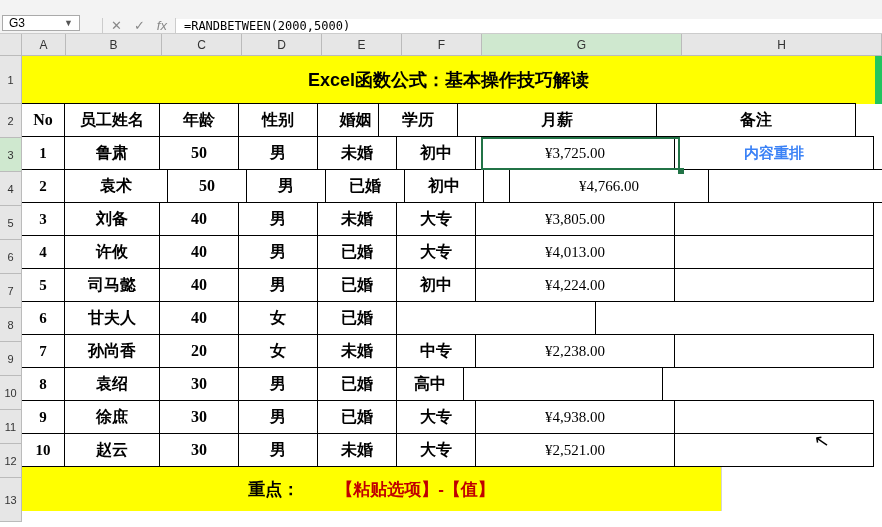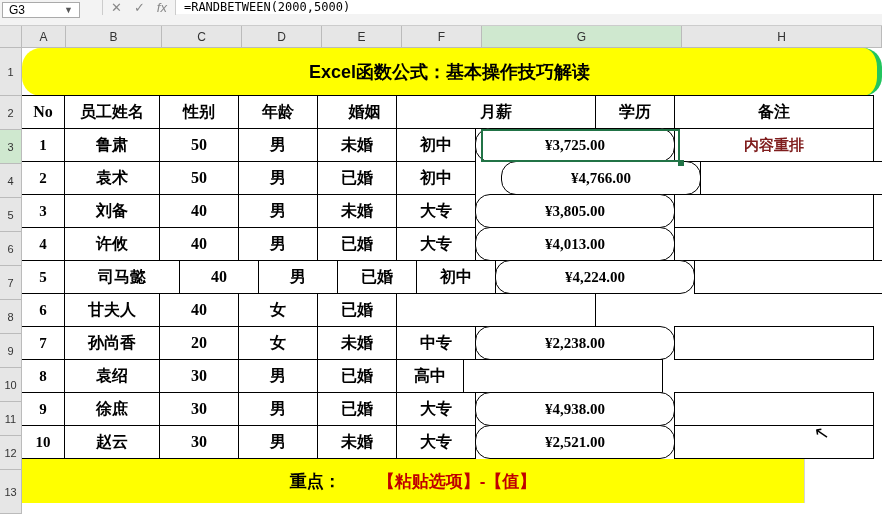--- a/index.html
+++ b/index.html
@@ -8,23 +8,23 @@
     font-size: 13px;
     background: #fff;
     width: 882px;
     height: 527px;
     overflow: hidden;
     position: relative;
   }
 
   
   .formula-bar {
-    height: 26px;
-    display: flex;
-    align-items: flex-start;
+    height: 34px;
+    display: flex;
+    align-items: flex-end;
     border-bottom: 1px solid #ccc;
     background: #f3f3f3;
   }
   .name-box {
     width: 78px;
     background: #fff;
     border: 1px solid #aaa;
     display: flex;
     align-items: center;
     padding: 0 6px;
@@ -119,22 +119,21 @@
     display: flex;
   }
   .title-cell {
     background: #ffff00;
     height: 48px;
     display: flex;
     align-items: center;
     justify-content: center;
     font-size: 18px;
     font-weight: bold;
-    border-right: 5px solid #22c55e;
-    border-radius: 19px;
+    border-right: 7px solid #22c55e;
   }
   .title-prefix { color: #000; }
   .title-suffix { color: #000000; }
 
   .data-row {
     display: flex;
   }
   .cell {
     height: 34px;
     border: 1px solid #000;
@@ -142,22 +141,22 @@
     align-items: center;
     justify-content: center;
     font-size: 15px;
     font-family: "SimSun", serif;
     background: #fff;
     margin-left: -1px;
     margin-top: -1px;
   }
   .hdr { font-weight: bold; font-size: 16px; }
   .no-col { font-weight: bold; }
-  .sal { font-weight: bold; border-radius: 15px; }
-  .remark-red { color: #7f1d1d; font-weight: bold; }
+  .sal { font-weight: normal; }
+  .remark-red { color: #3b82f6; font-weight: bold; }
 
   .footer-row {
     display: flex;
   }
   .footer-cell {
     background: #ffff00;
     height: 44px;
     display: flex;
     align-items: center;
     justify-content: center;
@@ -239,40 +238,40 @@
   <div class="sheet" id="sheet">
       <div class="title-row">
         <div class="title-cell" style="width: 860px;">
           <span class="title-prefix">Excel函数公式：</span>
           <span class="title-suffix">基本操作技巧解读</span>
         </div>
       </div>
       <div class="data-row">
         <div class="cell hdr" style="width: 44px;">No</div>
         <div class="cell hdr" style="width: 96px;">员工姓名</div>
+        <div class="cell hdr" style="width: 80px;">年龄</div>
         <div class="cell hdr" style="width: 80px;">性别</div>
-        <div class="cell hdr" style="width: 80px;">年龄</div>
-        <div class="cell hdr" style="width: 80px; padding-left: 15px;">婚姻</div>
+        <div class="cell hdr" style="width: 62px; padding-left: 15px;">婚姻</div>
+        <div class="cell hdr" style="width: 80px;">学历</div>
         <div class="cell hdr" style="width: 200px;">月薪</div>
-        <div class="cell hdr" style="width: 80px;">学历</div>
         <div class="cell hdr" style="width: 200px;">备注</div>
       </div>
       <div class="data-row">
         <div class="cell no-col" style="width: 44px;">1</div>
         <div class="cell hdr" style="width: 96px;">鲁肃</div>
         <div class="cell hdr" style="width: 80px;">50</div>
         <div class="cell hdr" style="width: 80px;">男</div>
         <div class="cell hdr" style="width: 80px;">未婚</div>
         <div class="cell hdr" style="width: 80px;">初中</div>
         <div class="cell sal" style="width: 200px;">¥3,725.00</div>
         <div class="cell remark-red" style="width: 200px;">内容重排</div>
       </div>
       <div class="data-row">
         <div class="cell no-col" style="width: 44px;">2</div>
-        <div class="cell hdr" style="width: 96px;">袁术</div>
+        <div class="cell hdr" style="width: 104px;">袁术</div>
         <div class="cell hdr" style="width: 80px;">50</div>
         <div class="cell hdr" style="width: 80px;">男</div>
         <div class="cell hdr" style="width: 80px;">已婚</div>
         <div class="cell hdr" style="width: 80px;">初中</div>
         <div class="cell sal" style="width: 200px; margin-left: 25px;">¥4,766.00</div>
         <div class="cell " style="width: 200px;"></div>
       </div>
       <div class="data-row">
         <div class="cell no-col" style="width: 44px;">3</div>
         <div class="cell hdr" style="width: 96px;">刘备</div>
@@ -288,21 +287,21 @@
         <div class="cell hdr" style="width: 96px;">许攸</div>
         <div class="cell hdr" style="width: 80px;">40</div>
         <div class="cell hdr" style="width: 80px;">男</div>
         <div class="cell hdr" style="width: 80px;">已婚</div>
         <div class="cell hdr" style="width: 80px;">大专</div>
         <div class="cell sal" style="width: 200px;">¥4,013.00</div>
         <div class="cell " style="width: 200px;"></div>
       </div>
       <div class="data-row">
         <div class="cell no-col" style="width: 44px;">5</div>
-        <div class="cell hdr" style="width: 116px;">司马懿</div>
+        <div class="cell hdr" style="width: 96px;">司马懿</div>
         <div class="cell hdr" style="width: 80px;">40</div>
         <div class="cell hdr" style="width: 80px;">男</div>
         <div class="cell hdr" style="width: 80px;">已婚</div>
         <div class="cell hdr" style="width: 80px;">初中</div>
         <div class="cell sal" style="width: 200px;">¥4,224.00</div>
         <div class="cell " style="width: 200px;"></div>
       </div>
       <div class="data-row">
         <div class="cell no-col" style="width: 44px;">6</div>
         <div class="cell hdr" style="width: 96px;">甘夫人</div>
@@ -344,21 +343,21 @@
         <div class="cell no-col" style="width: 44px;">10</div>
         <div class="cell hdr" style="width: 96px;">赵云</div>
         <div class="cell hdr" style="width: 80px;">30</div>
         <div class="cell hdr" style="width: 80px;">男</div>
         <div class="cell hdr" style="width: 80px;">未婚</div>
         <div class="cell hdr" style="width: 80px;">大专</div>
         <div class="cell sal" style="width: 200px;">¥2,521.00</div>
         <div class="cell " style="width: 200px;"></div>
       </div>
       <div class="footer-row">
-        <div class="footer-cell" style="width: 783px; gap: 37px;">
+        <div class="footer-cell" style="width: 700px; gap: 37px;">
           <span class="footer-prefix">重点：</span>
           <span class="footer-suffix">【粘贴选项】-【值】</span>
         </div>
       </div>
     </div>
 
   <div class="active-cell-border" id="activeBorder" style="left: 481px; top: 103px; width: 199px; height: 33px;"></div>
   <div class="fill-handle" id="fillHandle" style="left: 678px; top: 134px;"></div>
 
   <div class="cursor" style="left:814px; top:396px;">↖</div>

